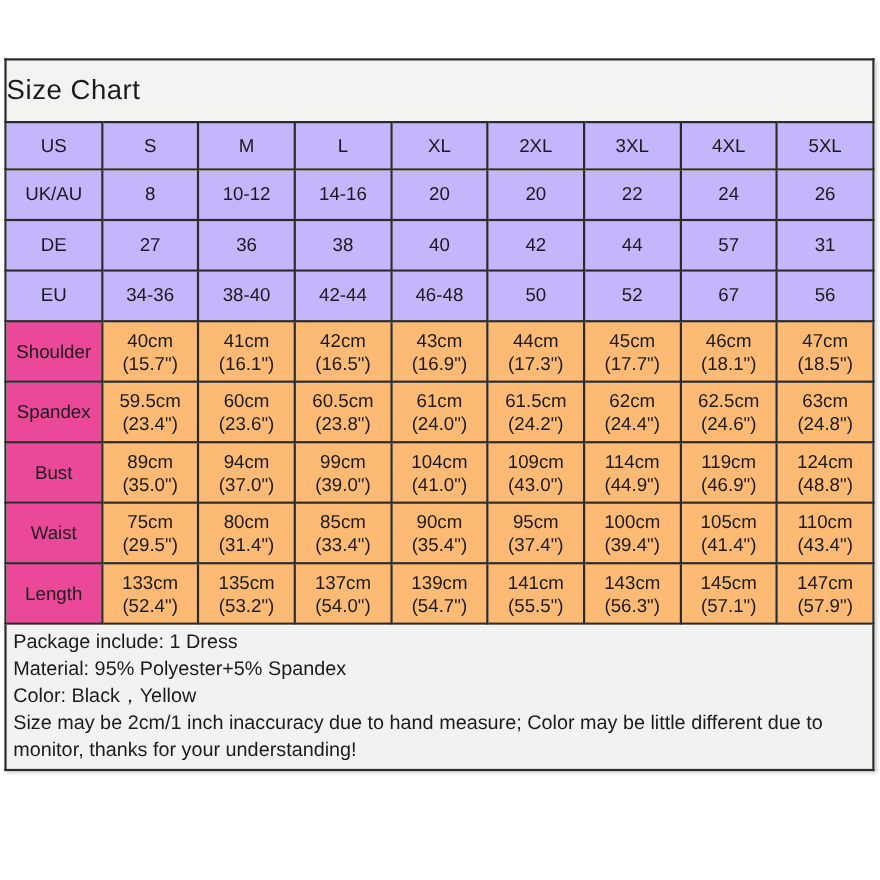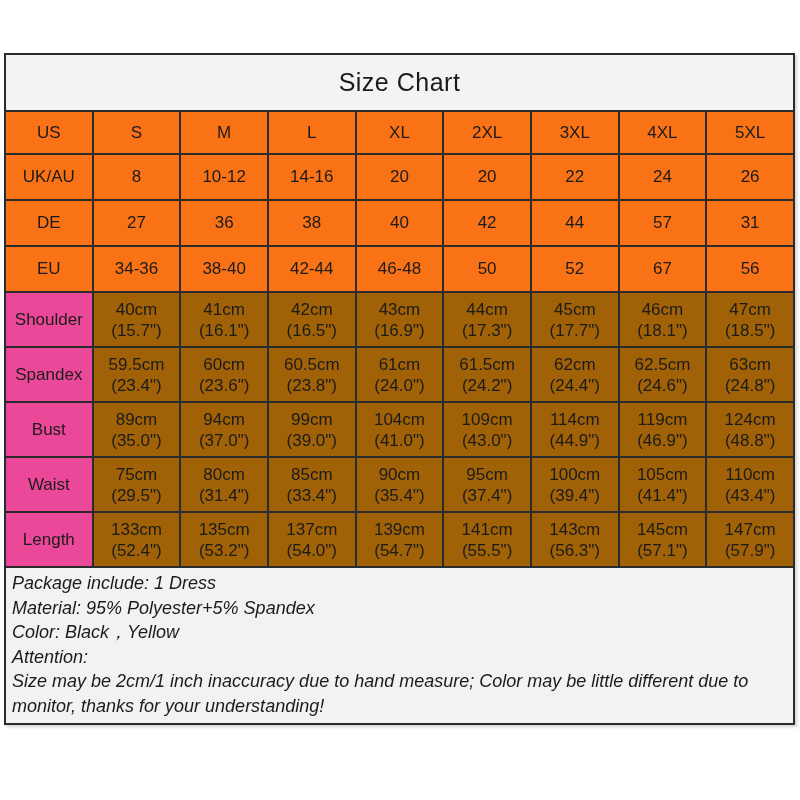--- a/index.html
+++ b/index.html
@@ -23,65 +23,64 @@
     box-sizing: border-box;
     box-shadow: 2px 2px 3px rgba(0,0,0,0.18);
   }
   .titlebar {
     box-sizing: border-box;
     width: 100%;
     height: 57px;
     background: #f3f3f1;
     border: 2px solid #2b2b2b;
     border-bottom: none;
-    text-align: center;
+    text-align: left;
     line-height: 55px;
     font-size: 25px;
     letter-spacing: 0.5px;
   }
   table.size-table {
     width: 100%;
     border-collapse: collapse;
     table-layout: fixed;
   }
   table.size-table td {
     border: 2px solid #2b2b2b;
     text-align: center;
     vertical-align: middle;
     font-size: 17px;
     padding: 0;
     overflow: hidden;
   }
   tr.row-size td {
-    background: #f97316;
+    background: #c4b5fd;
     height: 44px;
   }
   tr.row-size.first td { height: 41px; }
   tr.row-measure td {
-    background: #a16207;
+    background: #fdba74;
     height: 53px;
     line-height: 21px;
   }
   tr.row-measure td.label-cell {
     background: #ec4899;
     line-height: normal;
   }
   .panel {
     box-sizing: border-box;
     width: 100%;
     background: #f2f2f0;
     border: 2px solid #2b2b2b;
     border-top: none;
     padding: 3px 6px 5px 6px;
     font-size: 18px;
     line-height: 24.5px;
   }
   .panel .note-line {
     white-space: normal;
-    font-style: italic;
   }
 </style>
 </head>
 <body>
 
 <div class="chart-wrap">
   <div class="titlebar">Size Chart</div>
   <table class="size-table">
     <tbody id="table-body">
         <tr class="row-size first">
@@ -366,16 +365,15 @@
             <div>147cm</div>
             <div>(57.9")</div>
           </td>
         </tr>
       </tbody>
   </table>
   <div class="panel" id="notes-panel">
       <div class="note-line">Package include: 1 Dress</div>
       <div class="note-line">Material: 95% Polyester+5% Spandex</div>
       <div class="note-line">Color: Black，Yellow</div>
-      <div class="note-line">Attention:</div>
       <div class="note-line">Size may be 2cm/1 inch inaccuracy due to hand measure; Color may be little different due to monitor, thanks for your understanding!</div>
     </div>
 </div>
 
 </body></html>

